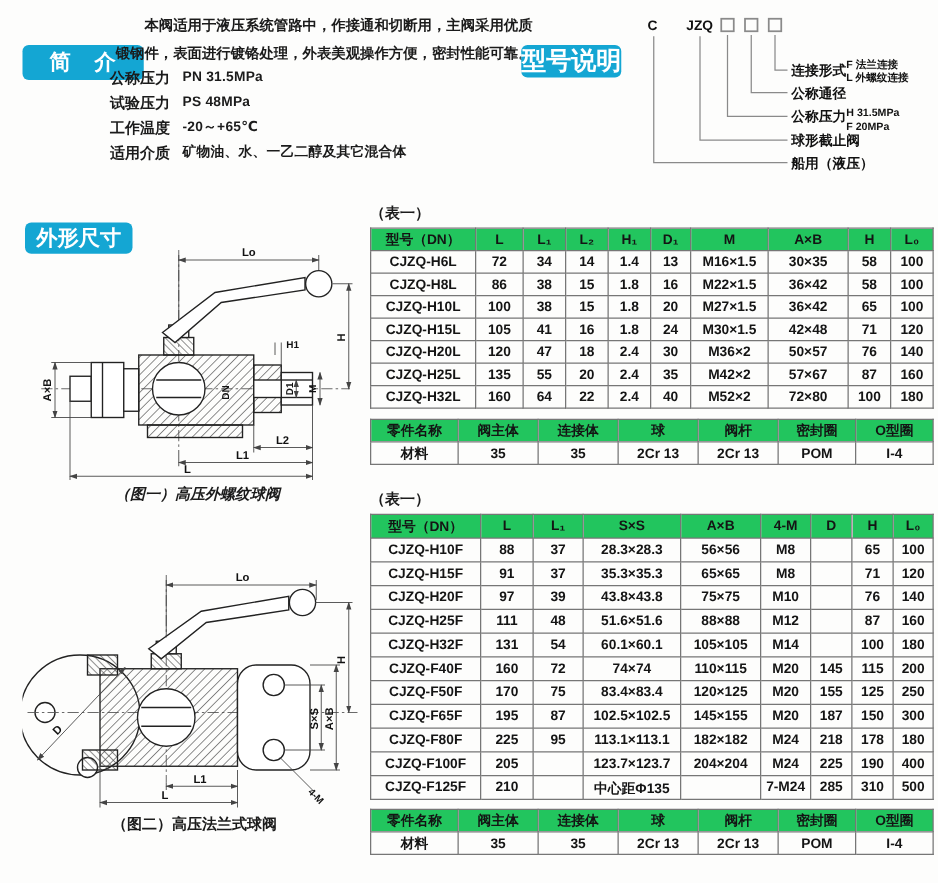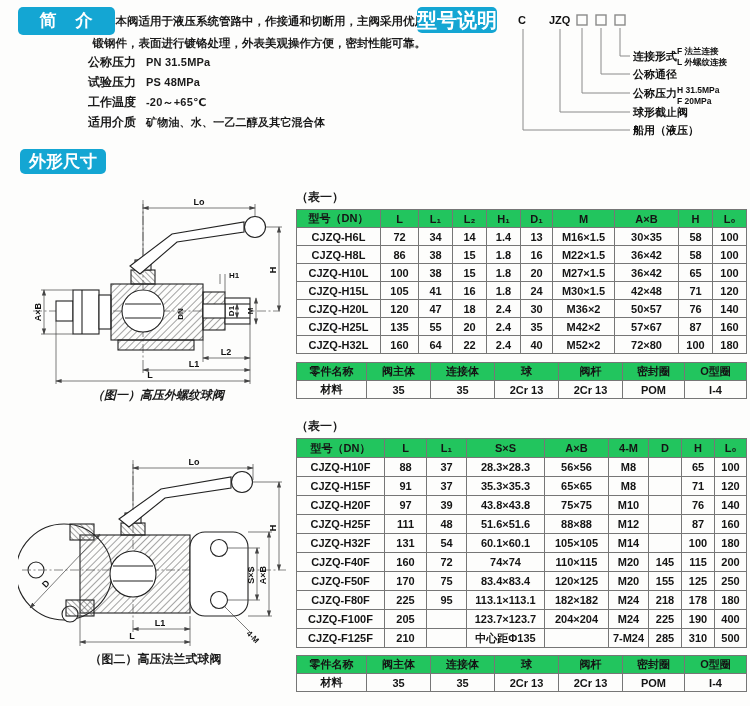--- a/index.html
+++ b/index.html
@@ -6,21 +6,21 @@
   body{
     width:750px;height:706px;background:#fdfdfc;
     font-family:"Liberation Sans","DejaVu Sans",sans-serif;
     color:#1b1b1b;overflow:hidden;
   }
   .page{position:relative;width:750px;height:706px;background:#fdfdfc;}
 
   
   .badge{
     position:absolute;background:#14a6d3;color:#fff;font-weight:700;
-    text-align:center;border-radius:5px;letter-spacing:1px;
+    text-align:center;border-radius:5px;letter-spacing:1px;margin-top:29px;
   }
   #badge-intro{left:18px;top:7px;width:97px;height:28px;line-height:28px;font-size:17px;}
   #badge-model{left:417px;top:7px;width:80px;height:26px;line-height:26px;font-size:20px;letter-spacing:0;}
   #badge-dims{left:20px;top:149px;width:86px;height:25px;line-height:25px;font-size:17px;letter-spacing:0;}
 
   
   #intro-para{
     position:absolute;left:88px;top:11px;width:338px;
     font-size:11.5px;font-weight:700;line-height:21.5px;text-indent:17px;margin:0;text-align:right;
   }
@@ -47,21 +47,21 @@
   .ol{fill:#ffffff;stroke:#222;stroke-width:1.1;}
   .olt{fill:none;stroke:#222;stroke-width:1.1;}
   .hat{fill:url(#hpat);stroke:#222;stroke-width:1.1;}
   .hat2{fill:url(#hpat2);stroke:#222;stroke-width:1.1;}
   .cl{stroke:#555;stroke-width:.7;stroke-dasharray:9 2.5 2 2.5;fill:none;}
   .dim{stroke:#444;stroke-width:.7;fill:none;}
   .dlab{font-size:9px;font-weight:700;fill:#111;}
   .dlab8{font-size:8px;font-weight:700;fill:#111;}
 
   
-  #tables-col{position:absolute;left:296px;top:189px;width:452px;}
+  #tables-col{position:absolute;left:296px;top:162px;width:452px;}
   .tlabel{font-size:12px;font-weight:700;margin:0 0 3px 0;}
   #tlabel2{margin-top:19px;}
   table.dt{border-collapse:collapse;width:450px;table-layout:fixed;}
   .dt th,.dt td{
     border:1px solid #767676;font-size:11px;font-weight:700;text-align:center;
     height:17px;padding:0 1px;overflow:hidden;white-space:nowrap;color:#141414;
   }
   .dt th{background:#22c55e;font-weight:700;}
   #table2 th,#table2 td{height:18px;}
   #materials1{margin-top:8px;}
@@ -494,20 +494,31 @@
             <td>170</td>
             <td>75</td>
             <td>83.4×83.4</td>
             <td>120×125</td>
             <td>M20</td>
             <td>155</td>
             <td>125</td>
             <td>250</td>
           </tr>
           <tr>
+            <td>CJZQ-F65F</td>
+            <td>195</td>
+            <td>87</td>
+            <td>102.5×102.5</td>
+            <td>145×155</td>
+            <td>M20</td>
+            <td>187</td>
+            <td>150</td>
+            <td>300</td>
+          </tr>
+          <tr>
             <td>CJZQ-F80F</td>
             <td>225</td>
             <td>95</td>
             <td>113.1×113.1</td>
             <td>182×182</td>
             <td>M24</td>
             <td>218</td>
             <td>178</td>
             <td>180</td>
           </tr>

